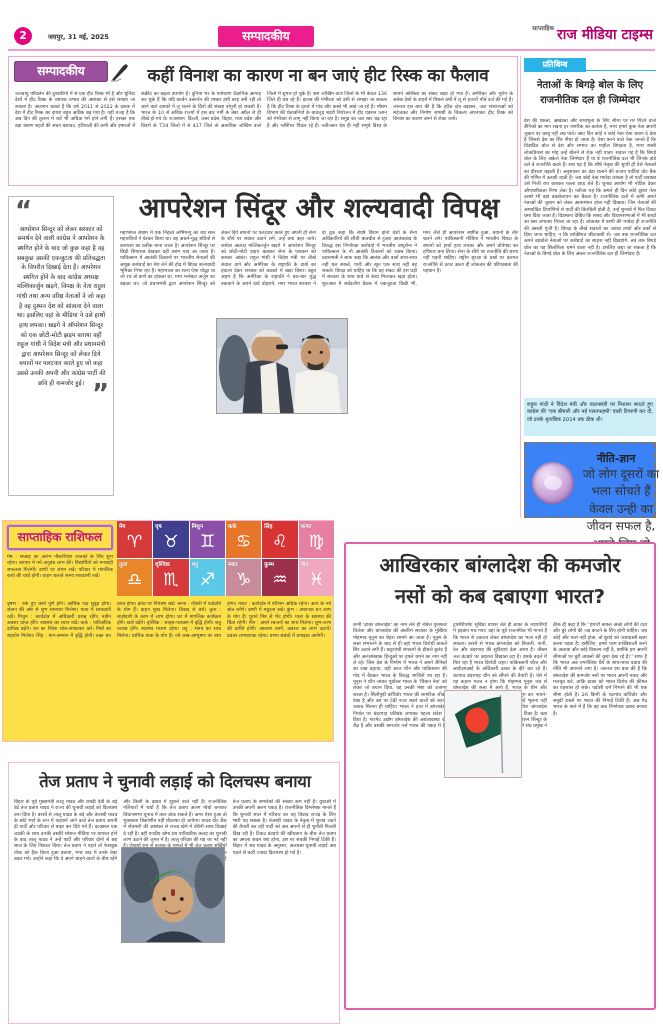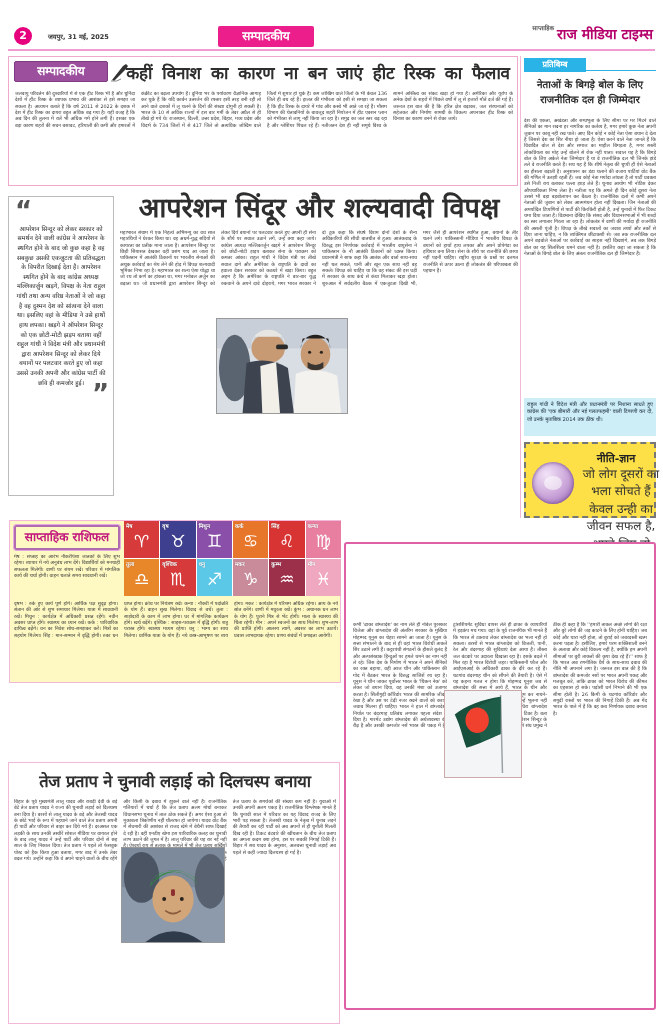--- a/index.html
+++ b/index.html
@@ -21,48 +21,48 @@
   .cols4 { column-count:4; column-gap:6px; }
   .cols3 { column-count:3; column-gap:6px; }
   .headline { font-weight:bold; color:#2e2e2e; text-align:center; }
 
   .vdiv { position:absolute; left:520px; top:56px; height:462px; border-left:1px solid #f3b8d8; }
 
   
   .editorial { position:absolute; left:8px; top:56px; width:510px; height:130px; border:1px solid #f0a8cc; background:#fff; }
   .ed-label { position:absolute; left:5px; top:4px; width:94px; height:21px; background:#9c4f9c; border:1px solid #7e3b80; color:#fff; font-size:12px; font-weight:bold; text-align:center; line-height:19px; border-radius:2px; }
   .pen-icon { position:absolute; left:100px; top:4px; width:22px; height:22px; }
-  .ed-headline { position:absolute; left:112px; top:2px; width:394px; height:32px; font-size:17px; line-height:32px; letter-spacing:-0.2px; white-space:nowrap;font-family:Liberation Mono, monospace; }
+  .ed-headline { position:absolute; left:112px; top:2px; width:394px; height:32px; font-size:17px; line-height:32px; letter-spacing:-0.2px; white-space:nowrap; }
   .ed-body { position:absolute; left:6px; top:34px; width:498px; height:92px; overflow:hidden; }
 
   
   .pratibimb { position:absolute; left:524px; top:56px; width:132px; height:462px; }
   .p-label { position:absolute; left:0; top:2px; width:62px; height:14px; background:#29b3e6; color:#fff; font-size:8px; font-weight:bold; text-align:center; line-height:14px; }
   .p-label-line { position:absolute; left:62px; top:14px; width:70px; border-top:1px solid #29b3e6; }
   .p-headline { position:absolute; left:0; top:22px; width:132px; font-size:10px; line-height:1.45; }
   .p-body { position:absolute; left:0; top:62px; width:132px; height:276px; overflow:hidden; }
   .p-highlight { position:absolute; left:0; top:342px; width:132px; height:38px; background:#cdeef7; padding:3px; font-size:5.2px; line-height:1.4; text-align:justify; color:#234; }
-  .niti { position:absolute; left:0; top:386px; width:132px; height:76px; border:2px dashed #777; background:#fde047; padding:5px; }
+  .niti { position:absolute; left:0; top:386px; width:132px; height:76px; border:2px dashed #777; background:#3b82f6; padding:5px; }
   .niti-img { position:absolute; left:6px; top:18px; width:42px; height:42px; border-radius:50%; background:radial-gradient(circle at 35% 30%, #f2e3f7, #c9a3d8 55%, #8f5fae); box-shadow:inset 0 0 4px #6d4488; }
   .niti-img::after { content:""; position:absolute; left:12px; top:14px; width:18px; height:14px; border-radius:50%; background:rgba(255,255,255,.55); }
   .niti-title { position:absolute; left:52px; top:6px; width:76px; font-size:11px; font-weight:bold; text-align:center; color:#222; }
   .niti-text { position:absolute; left:56px; top:22px; width:78px; font-size:12px; line-height:1.45; text-align:center; color:#333; }
 
   
   .sindoor { position:absolute; left:8px; top:190px; width:510px; height:328px; }
   .quote-box { position:absolute; left:0; top:6px; width:106px; height:300px; border:1px solid #bbb; padding:4px 6px; background:#fff; }
   .quote-open { font-size:26px; color:#555; line-height:0.8; letter-spacing:-2px; font-weight:bold; }
   .quote-text { font-size:6.2px; line-height:1.55; text-align:center; color:#222; margin-top:2px; }
   .quote-close { font-size:26px; color:#555; line-height:0.6; letter-spacing:-2px; font-weight:bold; text-align:right; }
   .s-headline { position:absolute; left:112px; top:0; width:398px; height:36px; font-size:27px; line-height:36px; white-space:nowrap; }
   .s-body { position:absolute; left:112px; top:40px; width:398px; height:286px; overflow:hidden; }
   .s-photo { position:absolute; left:208px; top:128px; width:132px; height:96px; border:1px solid #999; background:#dfe3e8; }
 
   
-  .rashifal { position:absolute; left:9px; top:520px; width:332px; height:163px; border:1px solid #f3b8d8; background:#fef9c3; }
+  .rashifal { position:absolute; left:2px; top:520px; width:332px; height:222px; border:1px solid #f3b8d8; background:#fde047; }
   .r-header { position:absolute; left:4px; top:4px; width:106px; height:25px; border:2px solid #b06cb0; outline:1px solid #e6a8e0; color:#c2187e; font-size:12px; font-weight:bold; text-align:center; line-height:21px; border-radius:2px; }
   .r-grid { position:absolute; left:114px; top:0; width:217px; height:75px; display:grid; grid-template-columns:repeat(6,1fr); grid-template-rows:repeat(2,1fr); gap:1px; background:#fff; }
   .tile { position:relative; color:#fff; overflow:hidden; }
   .tname { position:absolute; left:2px; top:1px; font-size:5.5px; font-weight:bold; text-shadow:0 0 1px rgba(0,0,0,.4); }
   .tsym { position:absolute; left:50%; top:55%; transform:translate(-50%,-50%); font-size:17px; color:#fff; }
   .r-intro { position:absolute; left:4px; top:33px; width:106px; height:44px; overflow:hidden; }
   .r-body { position:absolute; left:4px; top:80px; width:324px; height:138px; overflow:hidden; }
 
   
   .tejpratap { position:absolute; left:8px; top:746px; width:332px; height:262px; border:1px solid #f3b8d8; background:#fff;margin-top:16px; }
@@ -191,20 +191,24 @@
       <div class="tile" style="background: rgb(240, 168, 192);">
           <span class="tname">मीन</span>
           <span class="tsym">♓</span>
         </div>
     </div>
     <div class="r-intro bodytext">मेष : सप्ताह का आरंभ नौकरीपेशा जातकों के लिए शुभ रहेगा। व्यापार में नये अनुबंध लाभ देंगे। विद्यार्थियों को मनचाही सफलता मिलेगी। वाणी पर संयम रखें। परिवार में मांगलिक कार्य की चर्चा होगी। वाहन चलाते समय सावधानी रखें।</div>
     <div class="r-body bodytext cols3">वृषभ : रुके हुए कार्य पूर्ण होंगे। आर्थिक पक्ष सुदृढ़ होगा। संतान की ओर से शुभ समाचार मिलेगा। यात्रा में सावधानी रखें। मिथुन : कार्यक्षेत्र में अधिकारी प्रसन्न रहेंगे। नवीन अवसर प्राप्त होंगे। स्वास्थ्य का ध्यान रखें। कर्क : पारिवारिक दायित्व बढ़ेंगे। धन का निवेश सोच-समझकर करें। मित्रों का सहयोग मिलेगा। सिंह : मान-सम्मान में वृद्धि होगी। रुका धन प्राप्त होगा। क्रोध पर नियंत्रण रखें। कन्या : नौकरी में पदोन्नति के योग हैं। वाहन सुख मिलेगा। विवाद से बचें। तुला : साझेदारी के काम में लाभ होगा। घर में मांगलिक कार्यक्रम होंगे। खर्च बढ़ेंगे। वृश्चिक : साहस-पराक्रम में वृद्धि होगी। शत्रु परास्त होंगे। स्वास्थ्य मध्यम रहेगा। धनु : भाग्य का साथ मिलेगा। धार्मिक यात्रा के योग हैं। नये वस्त्र-आभूषण पर व्यय होगा। मकर : कार्यक्षेत्र में परिश्रम अधिक रहेगा। आय के नये स्रोत बनेंगे। वाणी में मधुरता रखें। कुंभ : अचानक धन लाभ के योग हैं। पुराने मित्र से भेंट होगी। माता के स्वास्थ्य की चिंता रहेगी। मीन : अपने स्वजनों का साथ मिलेगा। शुभ-लाभ की प्राप्ति होगी। आलस्य त्यागें, अवसर का लाभ उठायें। प्रवास लाभदायक रहेगा। प्रणय संबंधों में प्रगाढ़ता आयेगी।</div>
   </div>
 
   <div class="bangladesh">
+    <div class="b-headline headline">
+      <div>आखिरकार बांग्लादेश की कमजोर</div>
+      <div>नसों को कब दबाएगा भारत?</div>
+    </div>
     <div class="b-body bodytext cols3">कभी 'ढाका बांग्लादेश' का नाम लेते ही नोबेल पुरस्कार विजेता और बांग्लादेश की अंतरिम सरकार के मुखिया मोहम्मद यूनुस का चेहरा सामने आ जाता है। यूनुस के सत्ता संभालने के बाद से ही वहां भारत विरोधी ताकतें सिर उठाने लगी हैं। कट्टरपंथी संगठनों के हौसले बुलंद हैं और अल्पसंख्यक हिन्दुओं पर हमले थमने का नाम नहीं ले रहे। जिस देश के निर्माण में भारत ने अपने सैनिकों का रक्त बहाया, वही आज चीन और पाकिस्तान की गोद में बैठकर भारत के विरुद्ध साजिशें रच रहा है। यूनुस ने चीन जाकर पूर्वोत्तर भारत के 'चिकन नेक' को लेकर जो बयान दिया, वह उनकी मंशा को उजागर करता है। सिलीगुड़ी कॉरिडोर भारत की सामरिक जीवन रेखा है और उस पर टेढ़ी नजर रखने वालों को करारा जवाब मिलना ही चाहिए। भारत ने हाल में बांग्लादेशी निर्यात पर बंदरगाह प्रतिबंध लगाकर पहला संदेश दे दिया है। गारमेंट उद्योग बांग्लादेश की अर्थव्यवस्था की रीढ़ है और उसकी कमजोर नसें भारत की पकड़ में हैं। ट्रांसशिपमेंट सुविधा वापस लेते ही ढाका के व्यापारियों में हड़कंप मच गया। वहां के पूर्व राजनयिक भी मानते हैं कि भारत से टकराव लेकर बांग्लादेश का भला नहीं हो सकता। बरसों से भारत बांग्लादेश को बिजली, पानी, रेल और बंदरगाह की सुविधाएं देता आया है। तीस्ता जल बंटवारे पर उदारता दिखाता रहा है। इसके बदले में मिल रहा है भारत विरोधी जहर। पाकिस्तानी फौज और आईएसआई के अधिकारी ढाका के दौरे कर रहे हैं। चटगांव बंदरगाह चीन को सौंपने की तैयारी है। ऐसे में यह कहना गलत न होगा कि मोहम्मद यूनुस जब से बांग्लादेश की सत्ता में आये हैं, भारत के चीन और पाकिस्तान जैसे दुश्मनों के साथ झूम-झूम कर नाचने-गाने की कोशिश कर रहे हैं। लेकिन उन्हें भूलना नहीं चाहिए कि भारत के चारों ओर से घिरा बांग्लादेश भौगोलिक रूप से भारत की कृपा पर ही टिका है। बता दें कि पहलगाम आतंकी हमले और ऑपरेशन सिन्दूर के मुद्दे पर अपने विचार रखते हुए एक मंच से संघ प्रमुख ने ठीक ही कहा है कि ''हमारी ताकत अच्छे लोगों की रक्षा और बुरे लोगों की जड़ काटने के लिए होनी चाहिए। जब कोई और चारा नहीं होता, तो बुराई को जबरदस्ती खत्म करना पड़ता है। इसीलिए, हमारे परम शक्तिशाली बनने के अलावा और कोई विकल्प नहीं है, क्योंकि हम अपनी सीमाओं पर बुरी ताकतों की कृपा देख रहे हैं।'' साफ है कि भारत अब रणनीतिक धैर्य के साथ-साथ दबाव की नीति भी अपनाने लगा है। जरूरत इस बात की है कि बांग्लादेश की कमजोर नसों पर भारत अपनी पकड़ और मजबूत करे, ताकि ढाका को भारत विरोध की कीमत का एहसास हो सके। पड़ोसी धर्म निभाने की भी एक सीमा होती है। 26 किमी के चटगांव कॉरिडोर और समुद्री रास्तों पर भारत की निगाहें टिकी हैं। अब गेंद भारत के पाले में है कि वह कब निर्णायक दबाव बनाता है।</div>
     <svg class="b-flag" viewBox="0 0 78 88" preserveAspectRatio="none">
       <rect width="78" height="88" fill="#f3f5f7"></rect>
       <line x1="57" y1="4" x2="59" y2="84" stroke="#9aa0a6" stroke-width="1.5"></line>
       <path d="M57 6 C40 8 20 16 10 24 C16 36 18 48 22 58 C36 54 48 48 57 44 Z" fill="#17503d"></path>
       <path d="M57 6 C48 9 38 13 30 18 C33 32 35 42 37 52 C44 49 51 46 57 44 Z" fill="#1d5c47"></path>
       <ellipse cx="33" cy="30" rx="12" ry="13" fill="#f0402e"></ellipse>
     </svg>
   </div>
 

